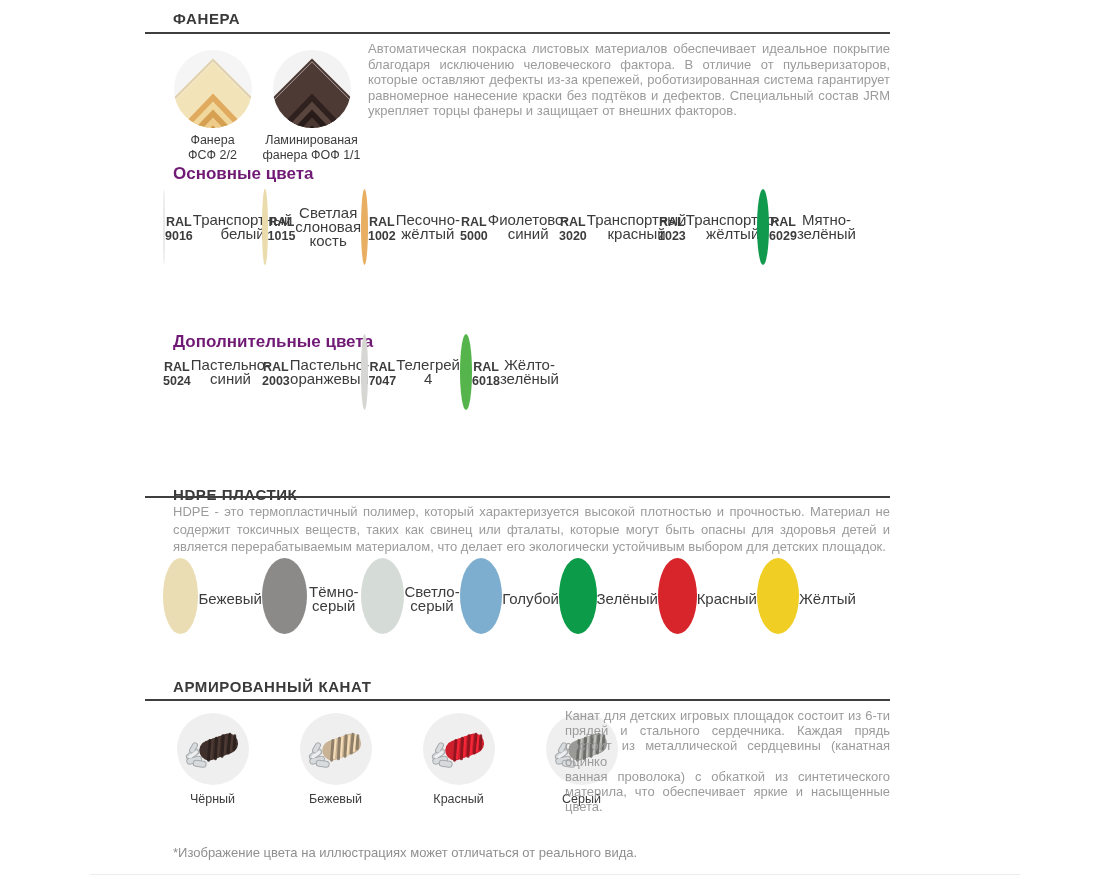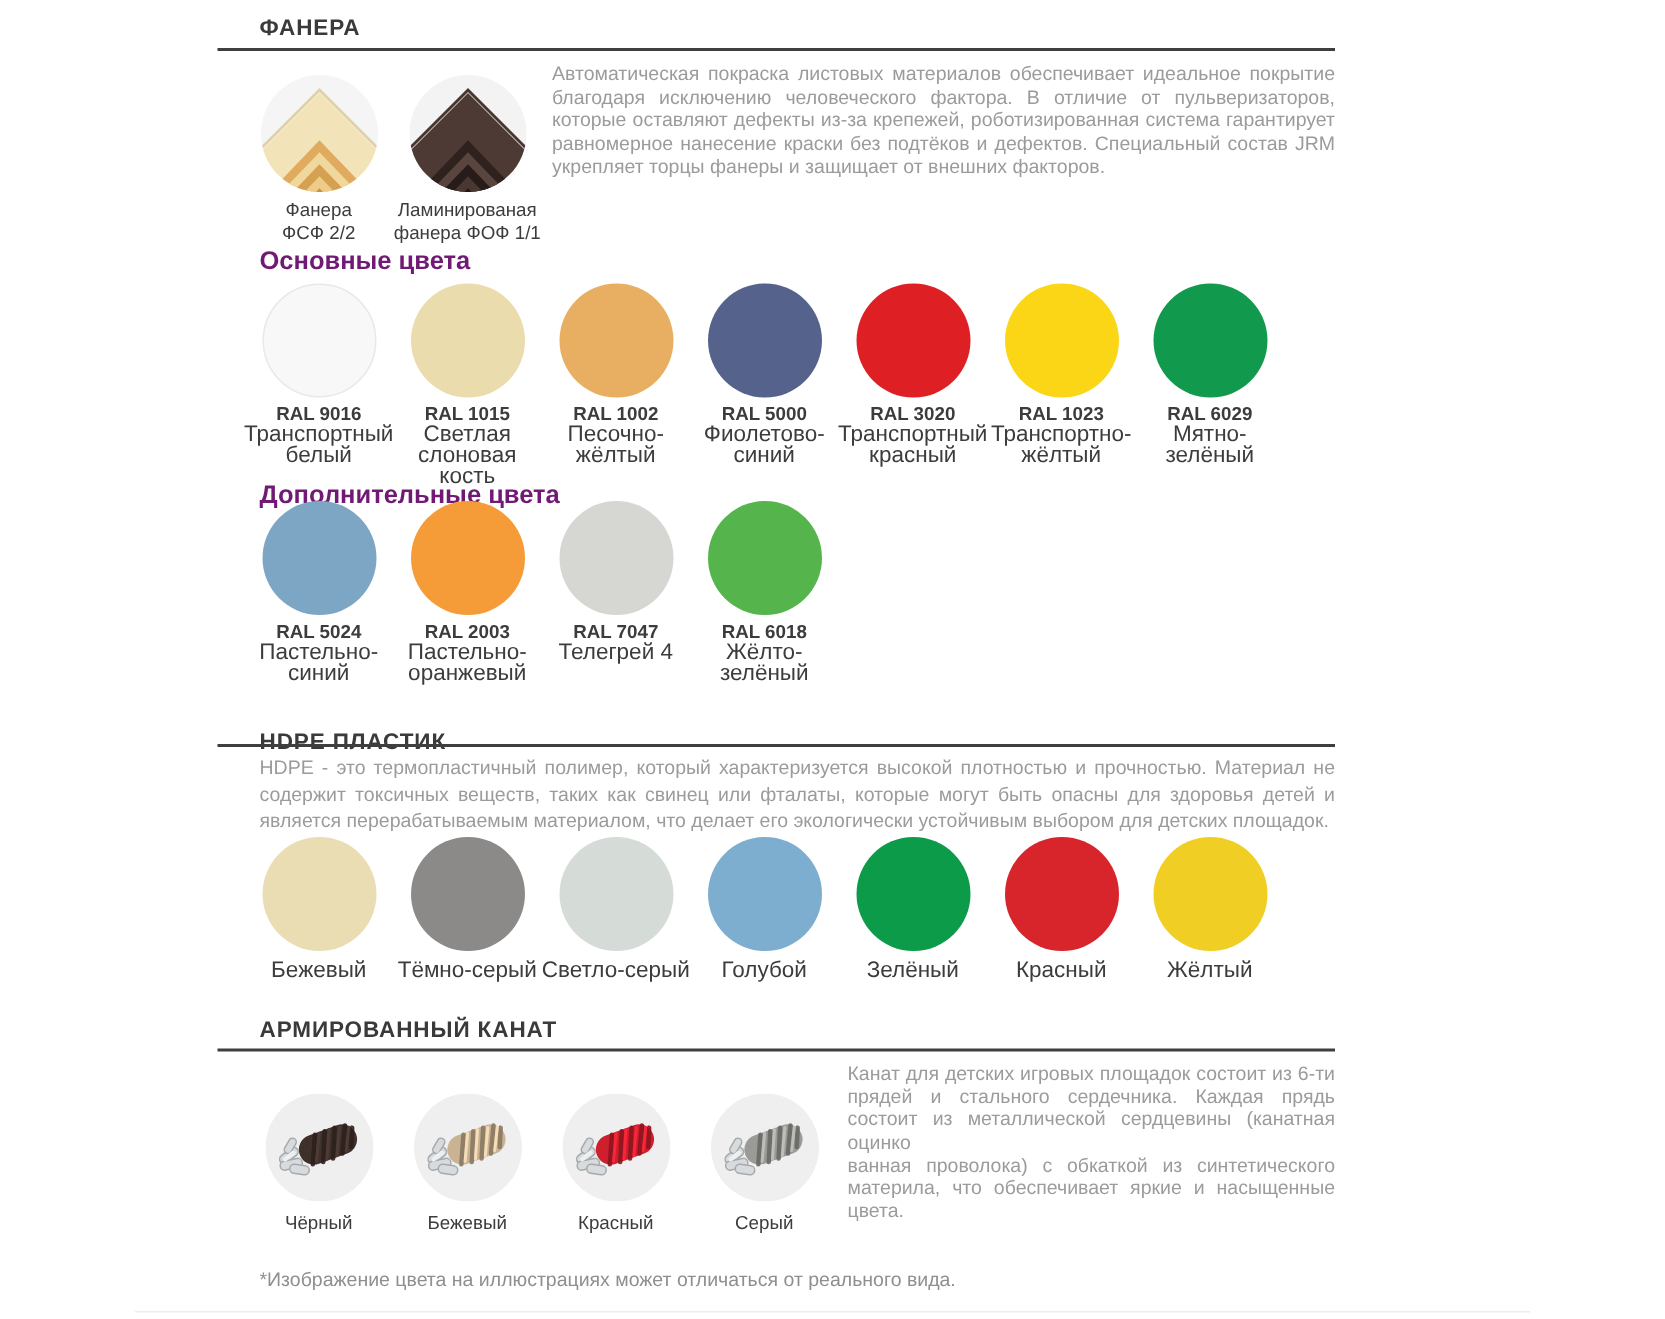--- a/index.html
+++ b/index.html
@@ -38,21 +38,21 @@
     font-weight:bold;
   }
   .swatch-row{
     position:absolute;
     left:163px;
     display:flex;
   }
   .swatch-col{
     width:99px;
     display:flex;
-    flex-direction:column;
+    flex-direction:row;
     align-items:center;
   }
   .swatch-circle{
     width:76px;
     height:76px;
     border-radius:50%;
   }
   .swatch-code{
     margin-top:4px;
     font-size:12.5px;
@@ -190,21 +190,21 @@
       <div class="swatch-name">Транспортно-
 жёлтый</div>
     </div>
     <div class="swatch-col">
       <div class="swatch-circle" style="background: rgb(17, 154, 77);"></div>
       <div class="swatch-code">RAL 6029</div>
       <div class="swatch-name">Мятно-зелёный</div>
     </div>
   </div>
 
-<div class="subtitle" style="left:173px; top:320px;">Дополнительные цвета</div>
+<div class="subtitle" style="left:173px; top:332px;">Дополнительные цвета</div>
 
 <div class="swatch-row" style="top:334px;" id="extra-colors-row">
     <div class="swatch-col">
       <div class="swatch-circle" style="background: rgb(124, 166, 196);"></div>
       <div class="swatch-code">RAL 5024</div>
       <div class="swatch-name">Пастельно-
 синий</div>
     </div>
     <div class="swatch-col">
       <div class="swatch-circle" style="background: rgb(245, 156, 56);"></div>
@@ -257,21 +257,21 @@
     </div>
     <div class="swatch-col">
       <div class="swatch-circle" style="background: rgb(241, 206, 35);"></div>
       <div class="swatch-name" style="margin-top: 6px;">Жёлтый</div>
     </div>
   </div>
 
 <div class="section-title" style="left:173px; top:678px;">АРМИРОВАННЫЙ КАНАТ</div>
 <div class="rule" style="top:699px;"></div>
 
-<div class="swatch-row" style="top:727px;" id="rope-colors-row">
+<div class="swatch-row" style="top:711px;gap:24px;" id="rope-colors-row">
     <div class="figure-col">
       <svg width="72" height="72" viewBox="0 0 72 72" style="margin:2px;">
         <circle cx="36" cy="36" r="36" fill="#EFEFEF"></circle>
         <g transform="rotate(-20 36 36)">
           <g fill="#D8DBDD" stroke="#A6AAAC" stroke-width="1">
             <rect x="8" y="31" width="14" height="6" rx="3" transform="rotate(-18 15 34)"></rect>
             <rect x="7" y="37" width="15" height="6" rx="3" transform="rotate(8 14 40)"></rect>
             <rect x="12" y="42" width="13" height="6" rx="3" transform="rotate(28 18 45)"></rect>
             <rect x="13" y="26" width="11" height="5" rx="2.5" transform="rotate(-40 18 29)"></rect>
           </g>

